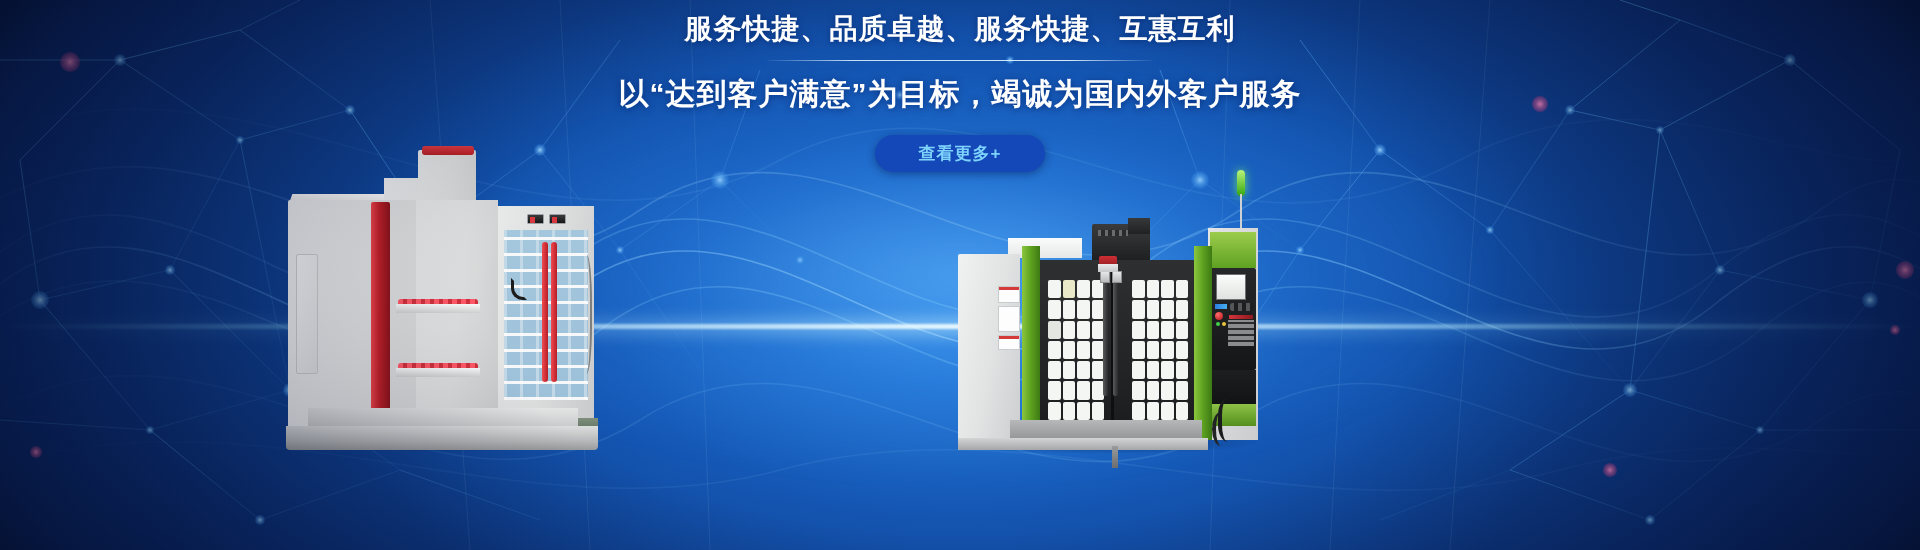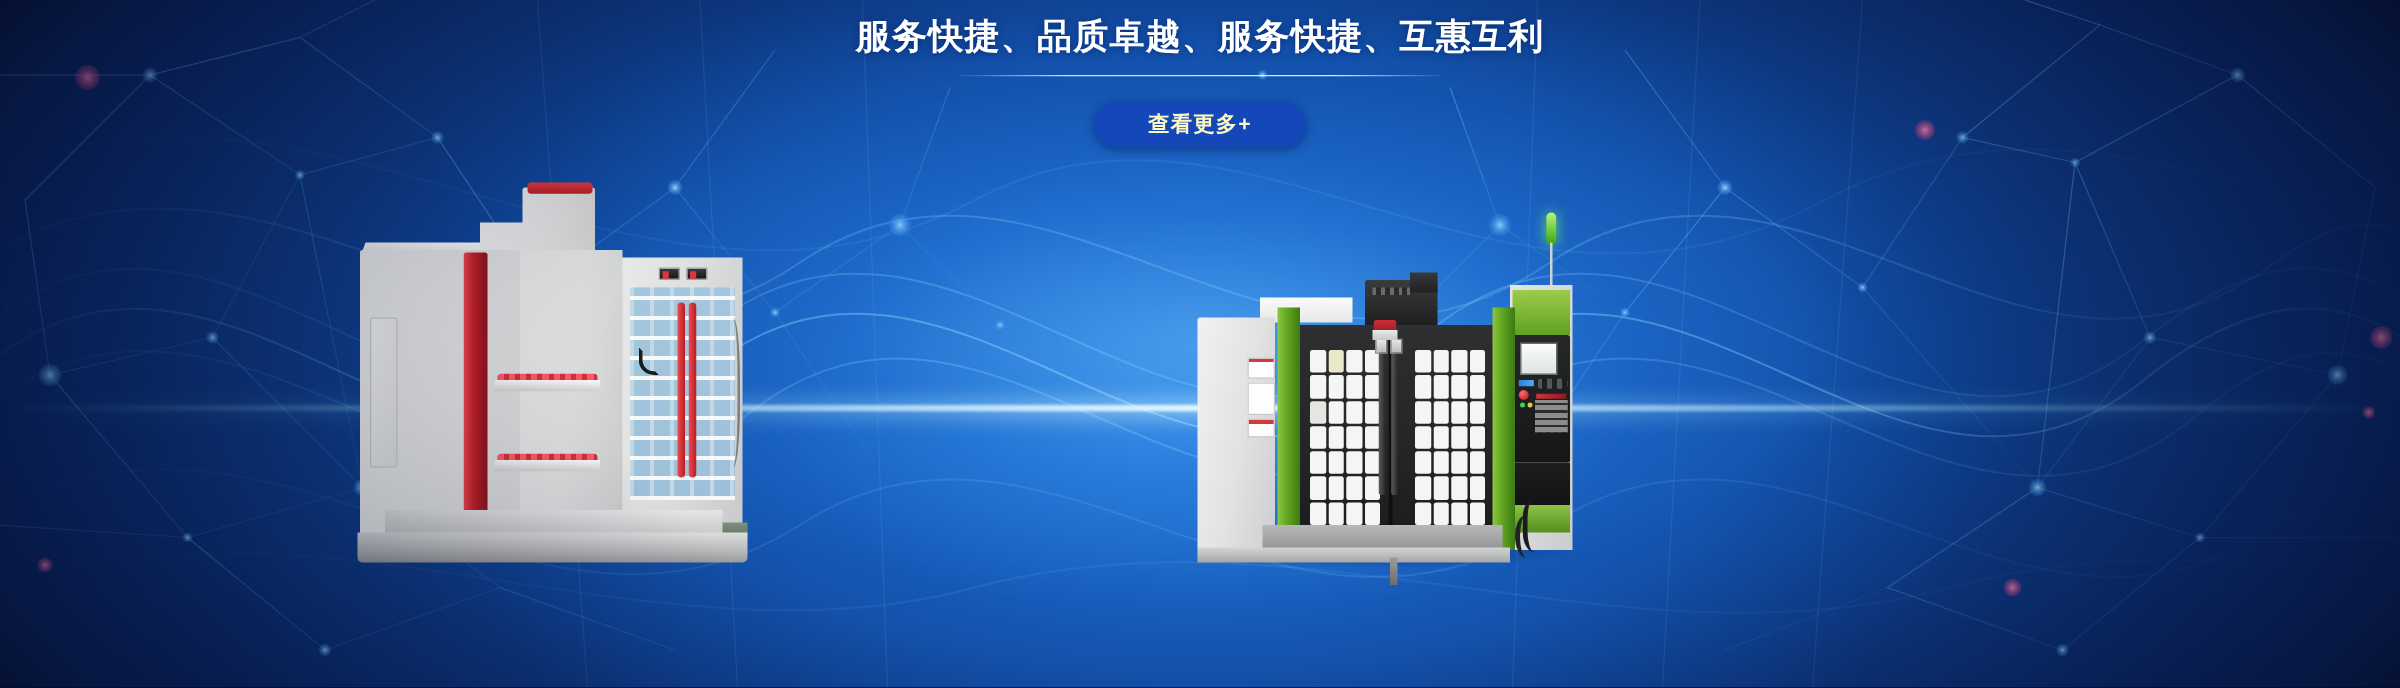--- a/index.html
+++ b/index.html
@@ -60,21 +60,21 @@
   .tagline{
     margin-top:13px;
     font-size:30px; color:#ffffff; font-weight:700; letter-spacing:1px;
     text-shadow:0 1px 7px rgba(0,30,100,0.7);
   }
   .cta{
     pointer-events:auto; margin-top:20px;
     display:inline-flex; align-items:center; justify-content:center;
     width:170px; height:37px; border-radius:19px;
     background:#1447b8; border:none; cursor:pointer;
-    color:#fef9c3; font-size:17px; font-weight:700; letter-spacing:1px;
+    color:#7dd3fc; font-size:17px; font-weight:700; letter-spacing:1px;
     font-family:"Liberation Sans","DejaVu Sans",sans-serif;
     box-shadow:0 2px 8px rgba(0,20,70,0.45);
   }
 
   
   .machine-left{ position:absolute; left:278px; top:150px; width:320px; height:300px; }
   .ml-shadow{
     position:absolute; left:10px; top:276px; width:300px; height:26px; border-radius:50%;
     background:radial-gradient(ellipse at center, rgba(3,18,60,0.55) 0%, rgba(3,18,60,0.0) 72%);
   }
@@ -583,16 +583,17 @@
     <div class="mr-base"></div>
     <div class="mr-base2"></div>
     <div class="mr-foot"></div>
   </div>
 
   <div class="vig"></div>
 
   <div class="text-block">
     <div class="subtitle">服务快捷、品质卓越、服务快捷、互惠互利</div>
     <div class="divider"></div>
+    <div class="tagline">以“达到客户满意”为目标，竭诚为国内外客户服务</div>
     <button class="cta">查看更多+</button>
   </div>
 
 </div>
 
 </body></html>

